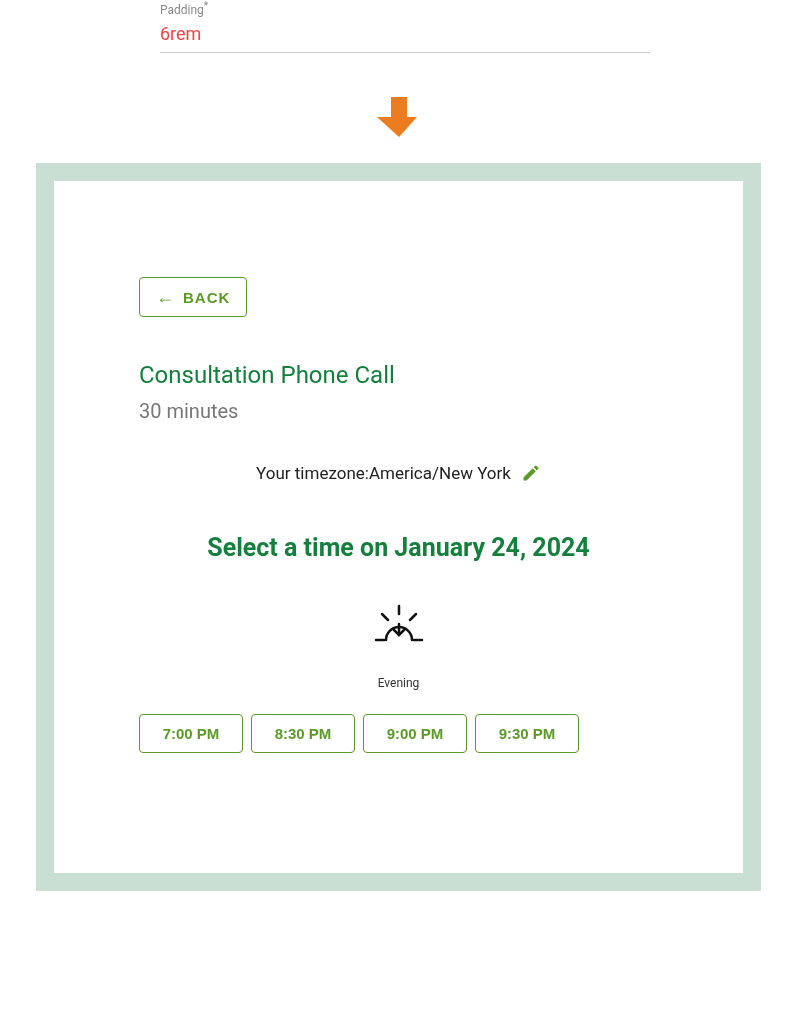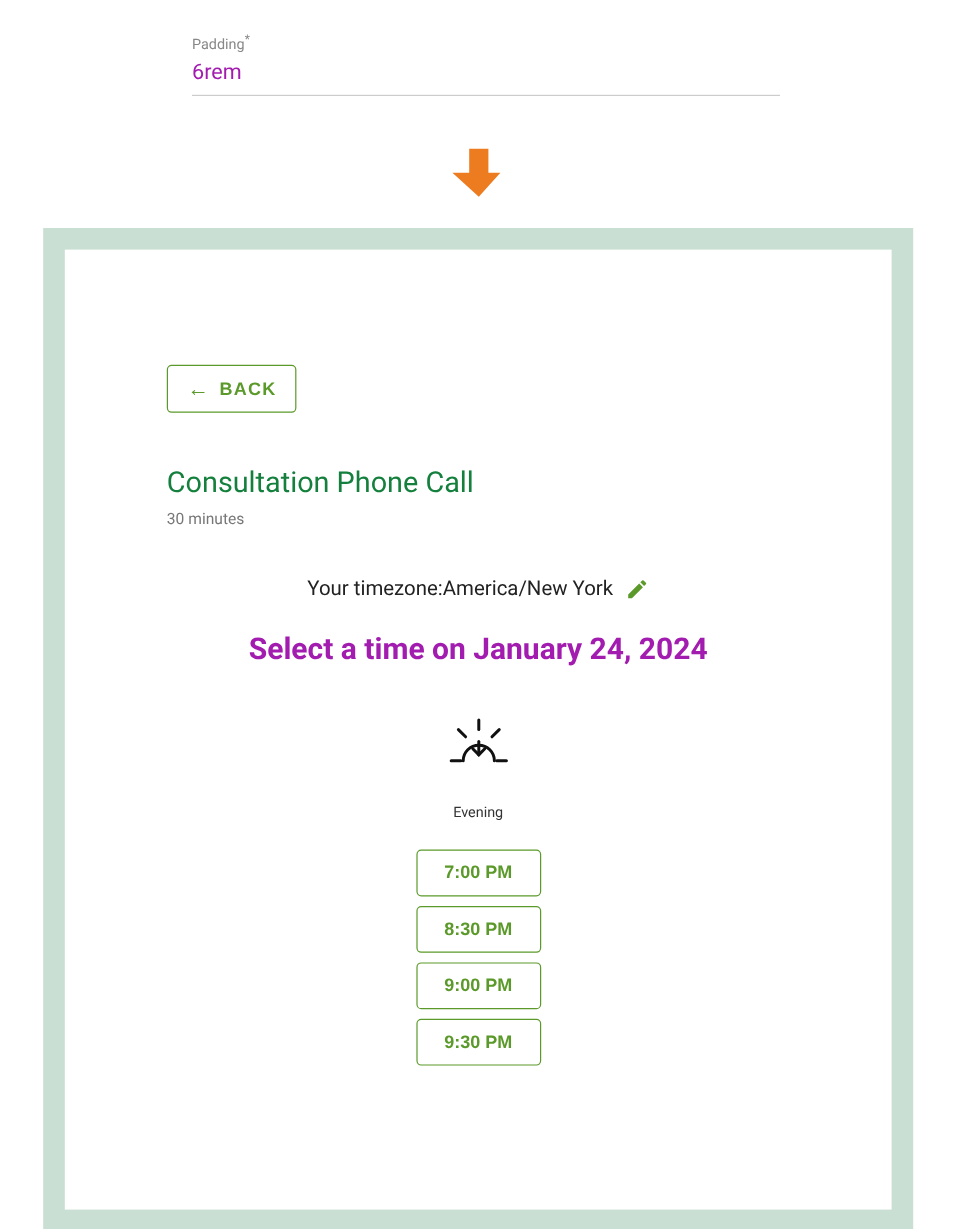--- a/index.html
+++ b/index.html
@@ -9,29 +9,28 @@
       width: 797px;
     }
     .config-area {
       padding: 0 0 20px 0;
       margin-left: 160px;
     }
     .field-label {
       font-size: 12px;
       color: #888;
       margin-bottom: 2px;
-      margin-top: 28px;
     }
     .field-label .asterisk {
       font-size: 10px;
       vertical-align: super;
     }
     .field-value {
       font-size: 18px;
-      color: #a21caf;
+      color: #ef4444;
       padding: 4px 0 8px 0;
       border-bottom: 1px solid #ccc;
       width: 490px;
     }
     .arrow-wrap {
       text-align: center;
       padding: 20px 0 10px 0;
     }
     .arrow-svg {
       width: 48px;
@@ -61,52 +60,52 @@
       font-size: 18px;
       line-height: 1;
     }
     .title {
       font-size: 24px;
       font-weight: 400;
       color: #15803d;
       margin-top: 44px;
     }
     .subtitle {
-      font-size: 13px;
+      font-size: 20px;
       color: #777;
       margin-top: 10px;
     }
     .tz-row {
       display: flex;
       justify-content: center;
       align-items: center;
       gap: 10px;
       margin-top: 40px;
       font-size: 17px;
       color: #222;
     }
     .tz-label { font-weight: 400; }
     .pencil-svg { width: 20px; height: 20px; cursor: pointer; }
     .select-heading {
       font-size: 25px;
-      color: #a21caf;
+      color: #15803d;
       text-align: center;
-      margin-top: 26px;
+      margin-top: 50px;
     }
     .period-icon-wrap { text-align: center; margin-top: 40px; }
     .period-svg { width: 54px; height: 42px; }
     .period-label {
       text-align: center;
       font-size: 12px;
       color: #333;
       margin-top: 28px;
     }
     .slots {
       display: flex;
-      flex-direction: column;
+      flex-direction: row;
       align-items: center;
       gap: 8px;
       margin-top: 24px;
     }
     .slot-btn {
       width: 104px;
       border: 1px solid #5b9a2a;
       border-radius: 4px;
       background: #fff;
       color: #5b9a2a;

